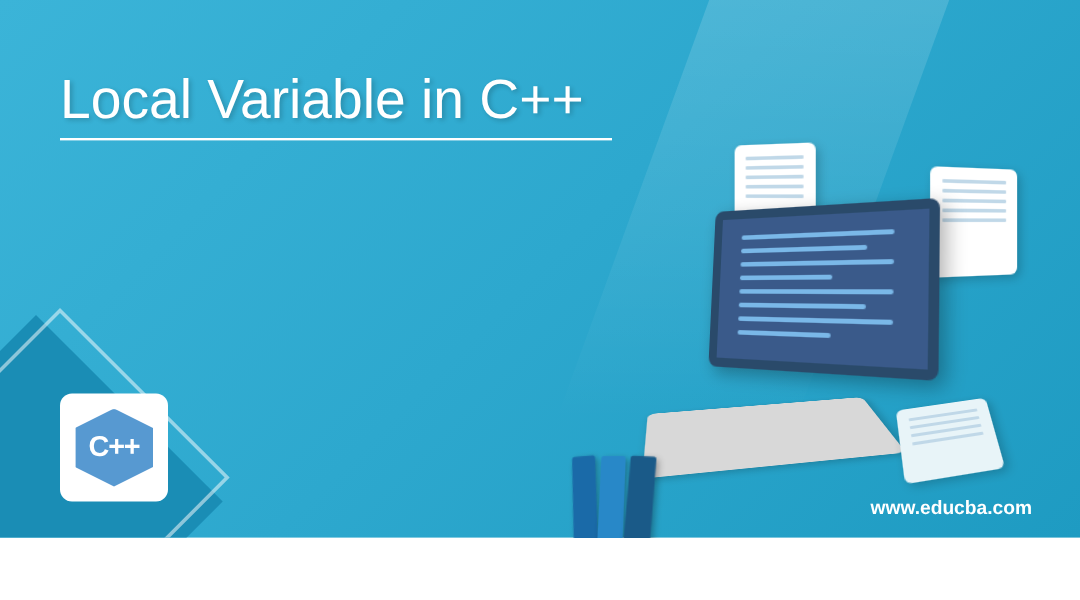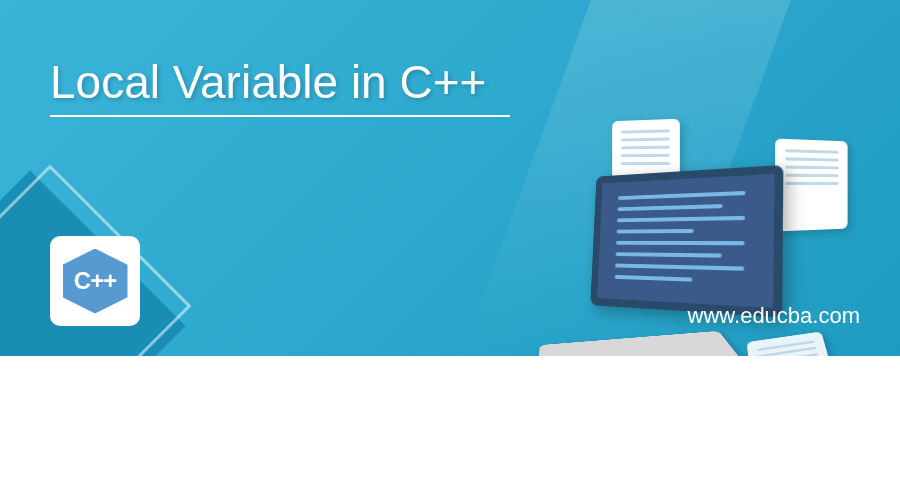--- a/index.html
+++ b/index.html
@@ -10,21 +10,21 @@
     
     body {
       width: 900px;
       height: 500px;
       overflow: hidden;
       font-family: Arial, sans-serif;
     }
     
     .banner {
       width: 900px;
-      height: 356px;
+      height: 448px;
       background: linear-gradient(135deg, #3bb4d8 0%, #2da8ce 50%, #1e9bc2 100%);
       position: relative;
       overflow: hidden;
     }
     
     .title {
       position: absolute;
       top: 55px;
       left: 50px;
       color: #ffffff;
@@ -93,25 +93,26 @@
     
     .cpp-text {
       color: #ffffff;
       font-size: 24px;
       font-weight: bold;
       letter-spacing: -1px;
     }
     
     .website-url {
       position: absolute;
-      bottom: 27px;
+      bottom: 15px;
       right: 40px;
       color: #ffffff;
-      font-size: 22px;
+      font-size: 16px;
       z-index: 5;
+      font-weight: bold;
     }
     
     .illustration {
       position: absolute;
       right: 40px;
       top: 80px;
       width: 400px;
       height: 350px;
       z-index: 3;
     }

